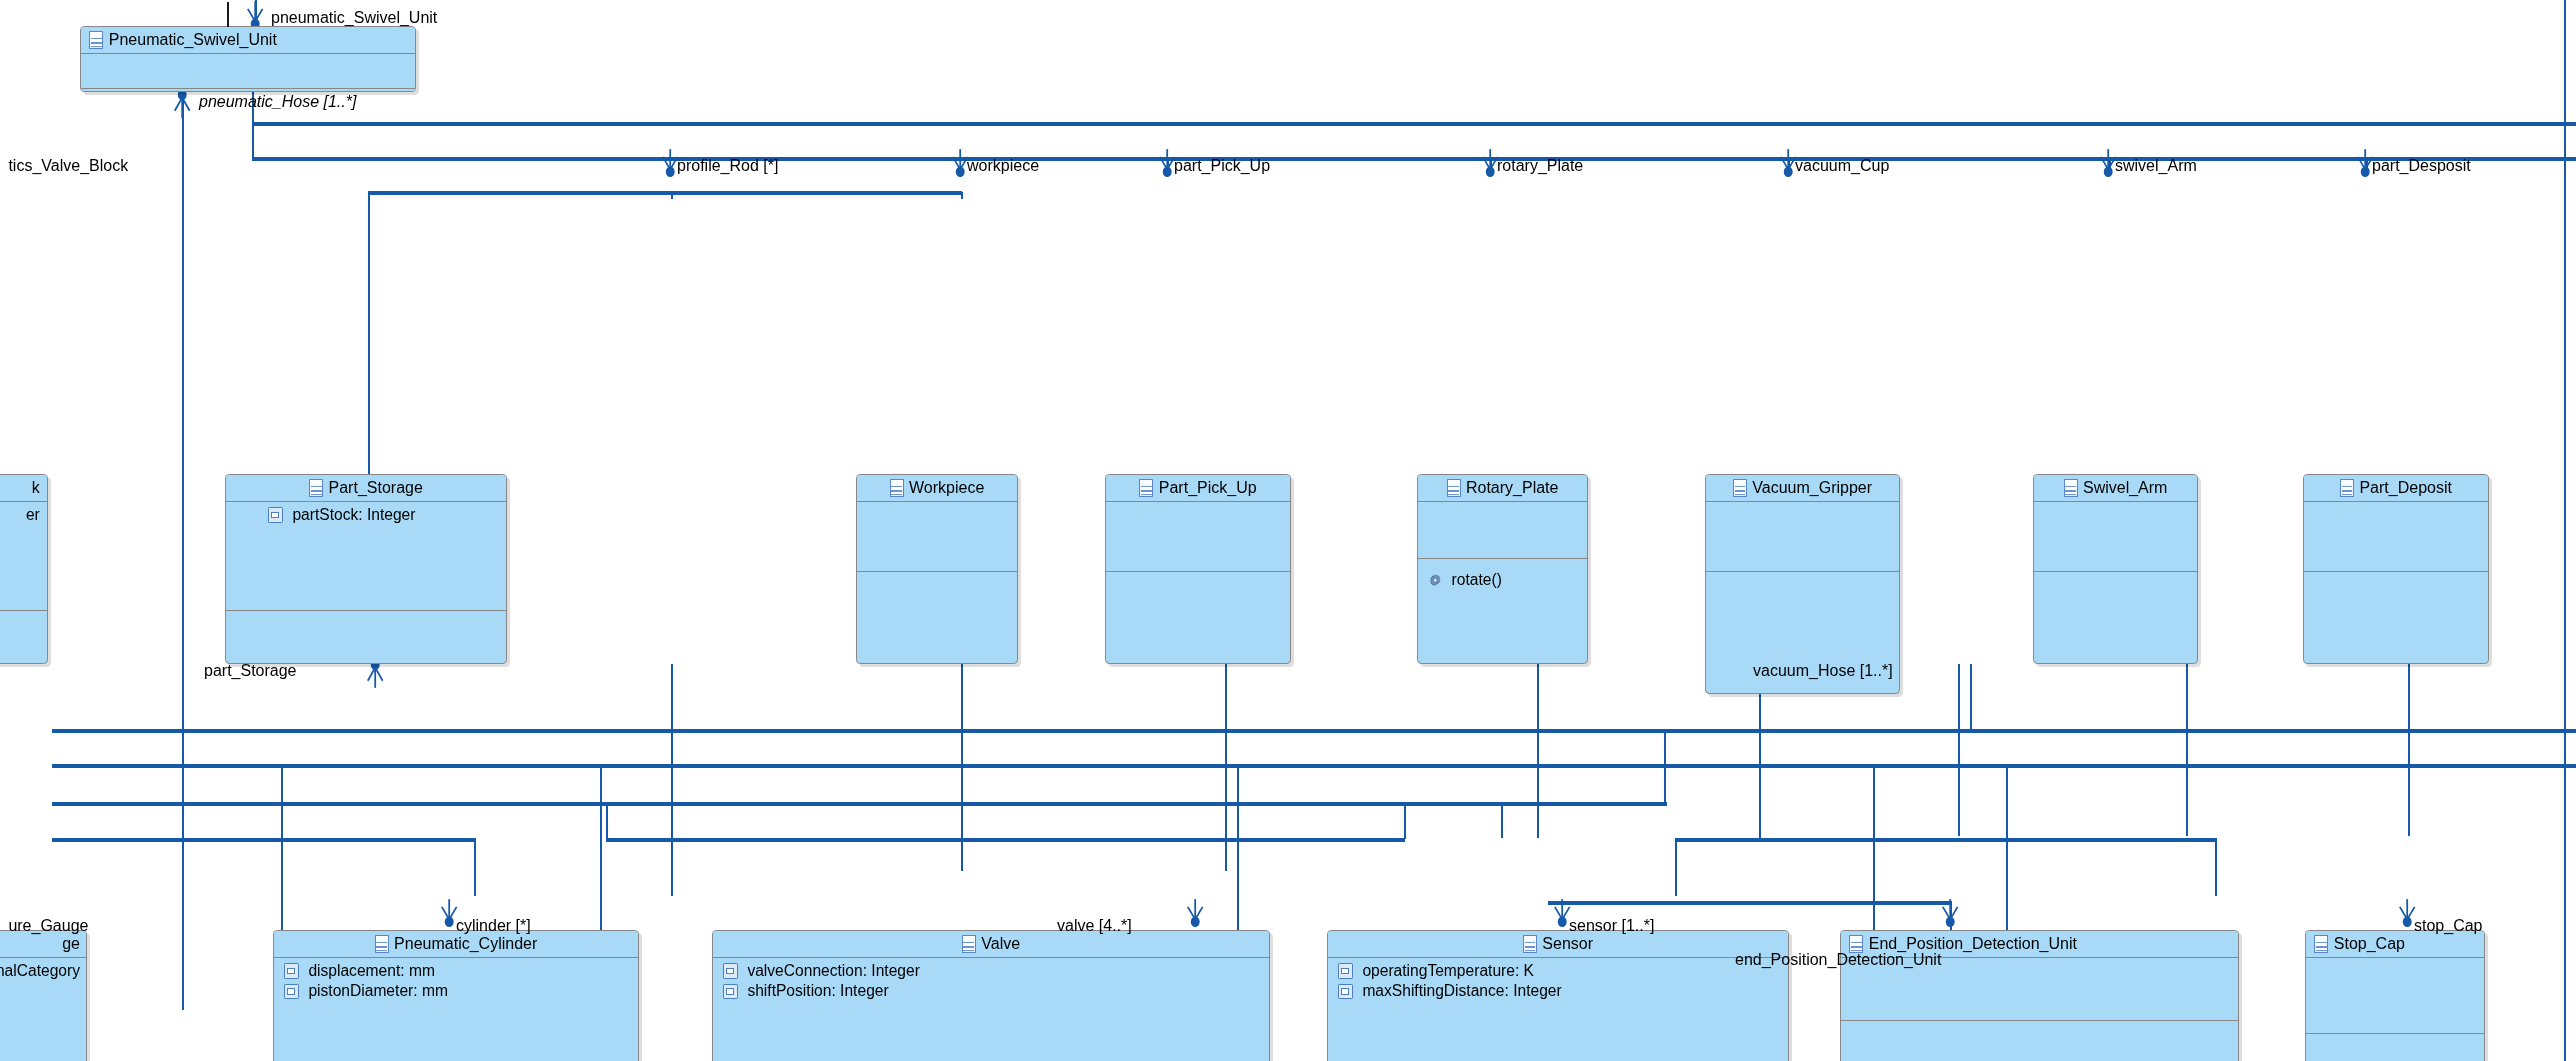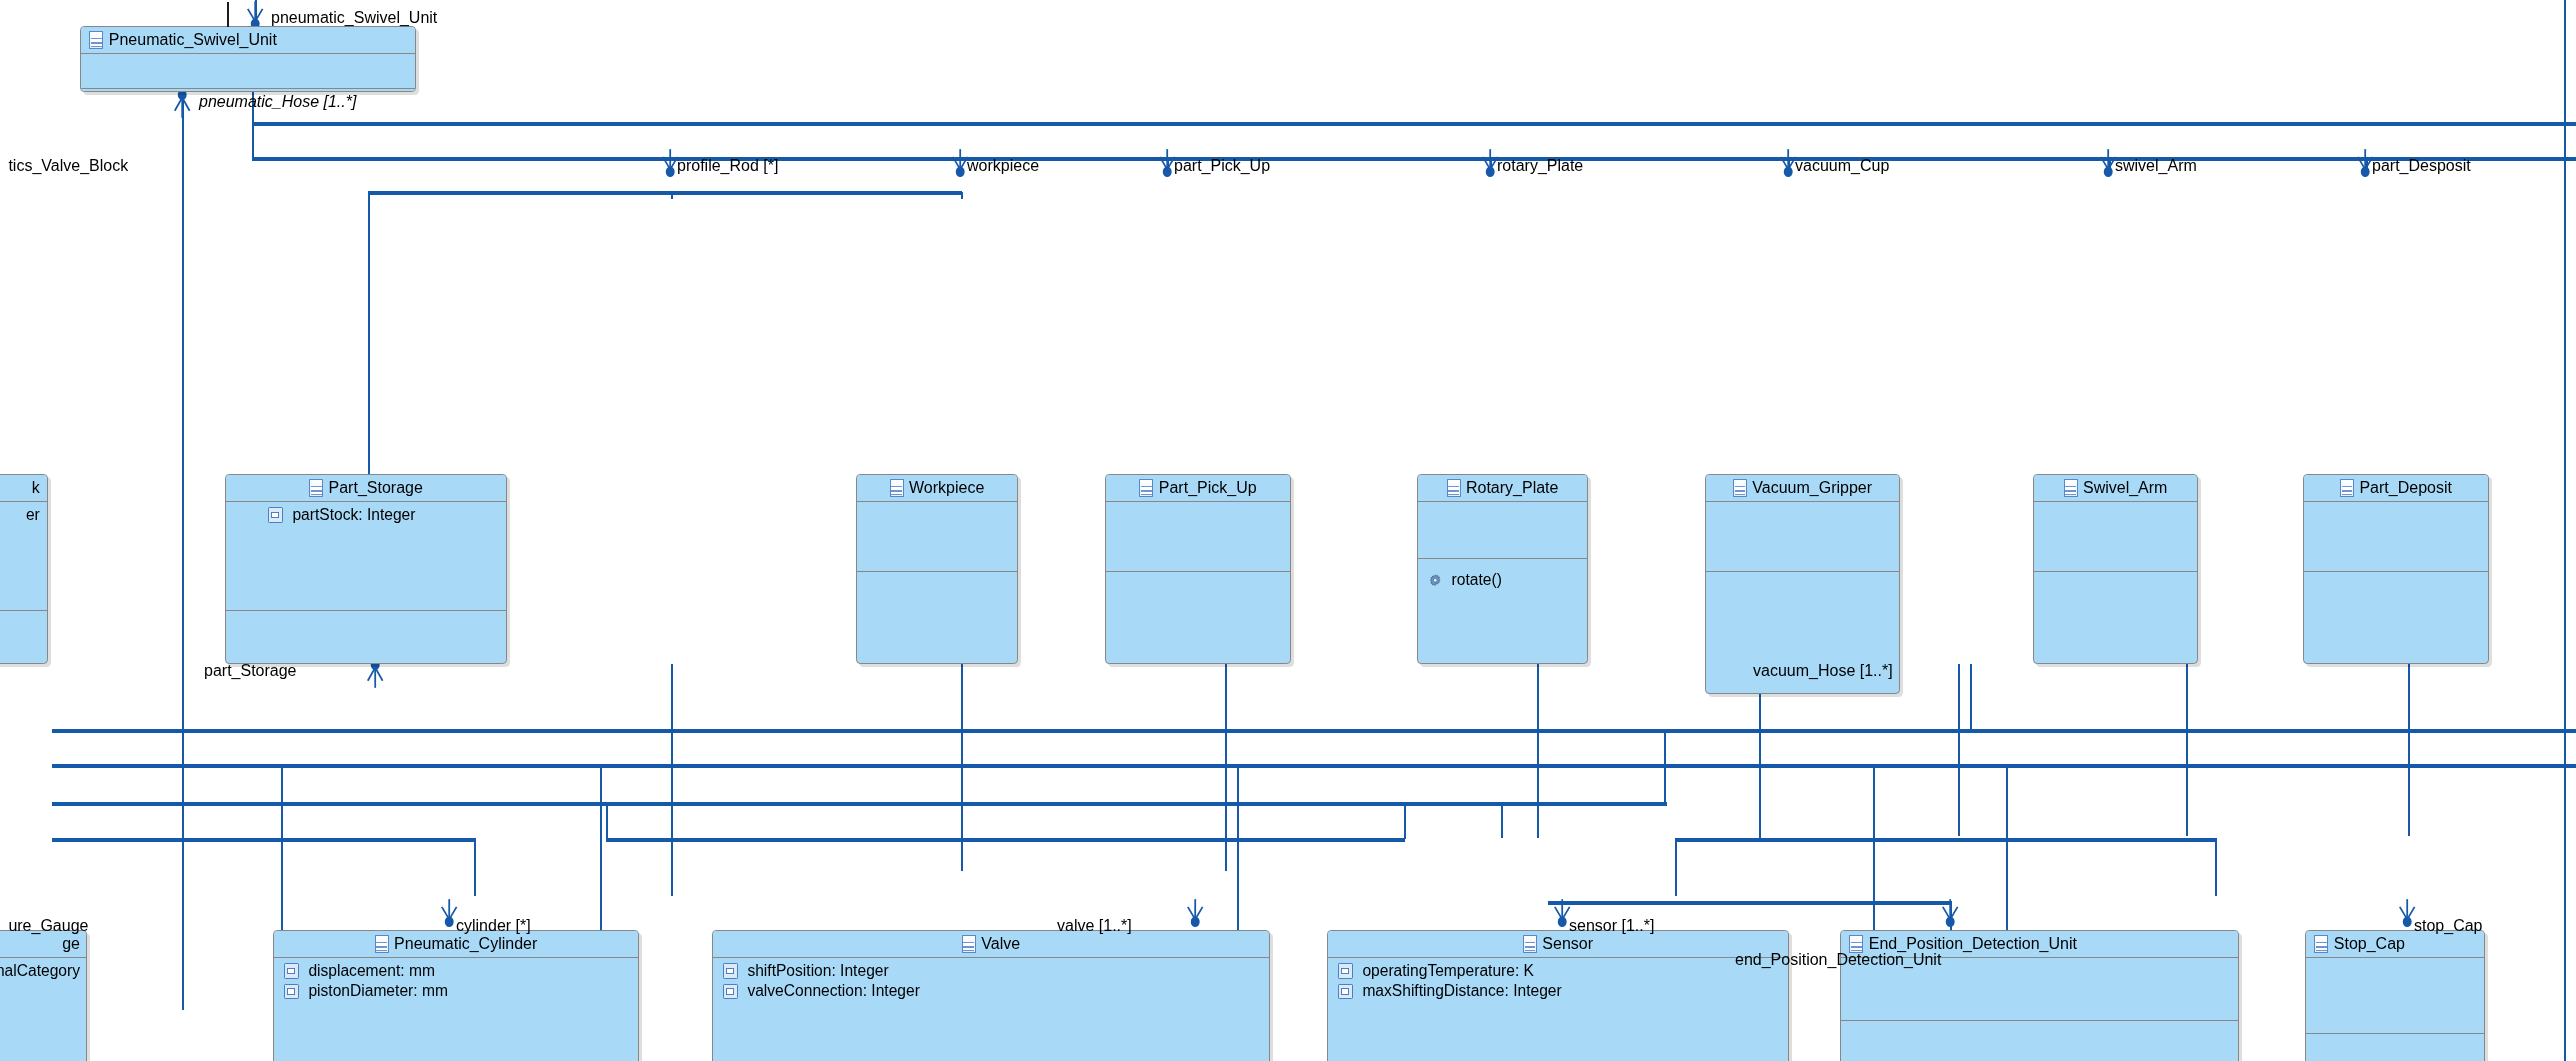--- a/index.html
+++ b/index.html
@@ -276,21 +276,21 @@
   <div class="elabel" style="left:677px;top:158px;">profile_Rod [*]</div>
   <div class="elabel" style="left:967px;top:158px;">workpiece</div>
   <div class="elabel" style="left:1174px;top:158px;">part_Pick_Up</div>
   <div class="elabel" style="left:1497px;top:158px;">rotary_Plate</div>
   <div class="elabel" style="left:1795px;top:158px;">vacuum_Cup</div>
   <div class="elabel" style="left:2115px;top:158px;">swivel_Arm</div>
   <div class="elabel" style="left:2372px;top:158px;">part_Desposit</div>
   <div class="elabel" style="left:1753px;top:663px;">vacuum_Hose [1..*]</div>
   <div class="elabel" style="left:8.4px;top:918px;">ure_Gauge</div>
   <div class="elabel" style="left:456px;top:918px;">cylinder [*]</div>
-  <div class="elabel" style="left:1057px;top:918px;">valve [1..*]</div>
+  <div class="elabel" style="left:1057px;top:918px;">valve [4..*]</div>
   <div class="elabel" style="left:1569px;top:918px;">sensor [1..*]</div>
   <div class="elabel" style="left:1735px;top:952px;">end_Position_Detection_Unit</div>
   <div class="elabel" style="left:2414px;top:918px;">stop_Cap</div>
 
   <div class="umlbox left-title" style="left:80px;top:26px;width:336px;height:66px;">
     <div class="hdr">
       <span class="ic-class"></span>
       <span class="name">Pneumatic_Swivel_Unit</span>
     </div>
     <div class="attrs" style="height:31px;"></div>
@@ -425,27 +425,27 @@
   <div class="umlbox center-title" style="left:712px;top:930px;width:558px;height:138px;">
     <div class="hdr">
       <span class="ic-class"></span>
       <span class="name">Valve</span>
     </div>
     <div class="attrs" style="height:108px;border-bottom:none;">
       <div class="row">
         <span class="ic-prop">
             <i></i>
           </span>
+        <span>valveConnection: Integer</span>
+      </div>
+      <div class="row">
+        <span class="ic-prop">
+            <i></i>
+          </span>
         <span>shiftPosition: Integer</span>
-      </div>
-      <div class="row">
-        <span class="ic-prop">
-            <i></i>
-          </span>
-        <span>valveConnection: Integer</span>
       </div>
     </div>
   </div>
 
   <div class="umlbox center-title" style="left:1327px;top:930px;width:462px;height:138px;">
     <div class="hdr">
       <span class="ic-class"></span>
       <span class="name">Sensor</span>
     </div>
     <div class="attrs" style="height:108px;border-bottom:none;">

